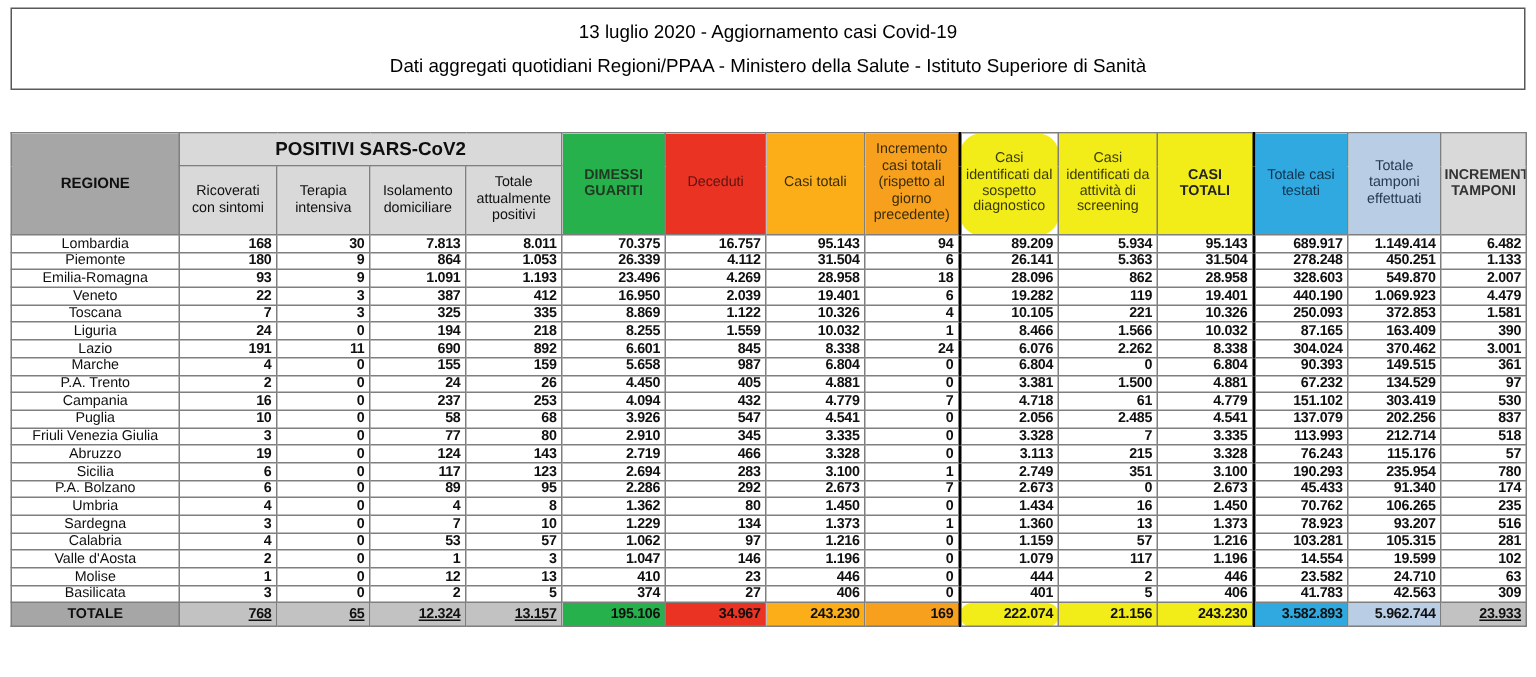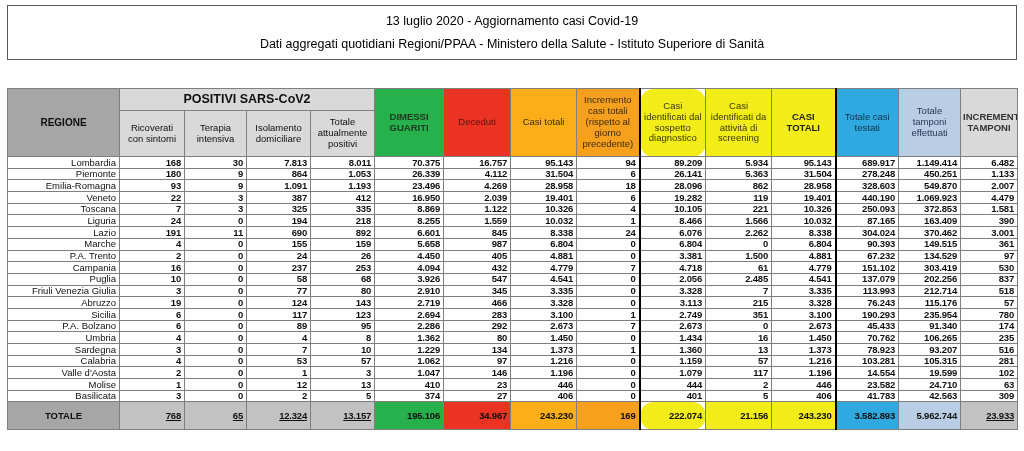--- a/index.html
+++ b/index.html
@@ -33,29 +33,29 @@
   th.h-casi { background:var(--orange,#fbae17); color:#3a2c06; }
   th.h-incr { background:var(--orange-dark,#f7a01e); color:#3a2c06; }
   th.h-sospetto, th.h-screening { background:var(--yellow,#f2ec19); color:#3a3a06; }
   th.h-casicaps { background:var(--yellow,#f2ec19); font-weight:bold; color:#222; }
   th.h-testati { background:var(--blue,#2fa9df); color:#11324e; }
   th.h-tamponi { background:var(--light-blue,#b9cde5); color:#253a52; }
   th.h-incrtamp { background:var(--gray-light,#d9d9d9); font-weight:bold; color:#333; }
 
   
   tbody td { height:11.7px; padding:0 3px; background:#fff; line-height:1; }
-  td.region { text-align:right; font-size:9.5px; }
+  td.region { text-align:center; font-size:9.5px; }
   td.num { text-align:right; font-weight:bold; font-size:9.5px; letter-spacing:-0.2px; }
 
   
   .thickL { border-left:2.5px solid #000 !important;border-radius:14px; }
   .thickR { border-right:2.5px solid #000 !important; }
 
   
-  tr.totale td { height:28px; font-weight:bold; }
+  tr.totale td { height:16px; font-weight:bold; }
   tr.totale td.region { text-align:center; background:var(--gray-dark,#a6a6a6); }
   td.t-gray { background:var(--gray-total,#c2c2c2) !important;text-decoration:underline; }
   td.t-green { background:var(--green,#26b14c) !important; }
   td.t-red { background:var(--red,#ea3323) !important; }
   td.t-orange { background:var(--orange,#fbae17) !important; }
   td.t-orange2 { background:var(--orange-dark,#f7a01e) !important; }
   td.t-yellow { background:var(--yellow,#f2ec19) !important; }
   td.t-blue { background:var(--blue,#2fa9df) !important; }
   td.t-lblue { background:var(--light-blue,#b9cde5) !important;margin-top:31px; }
 </style>

